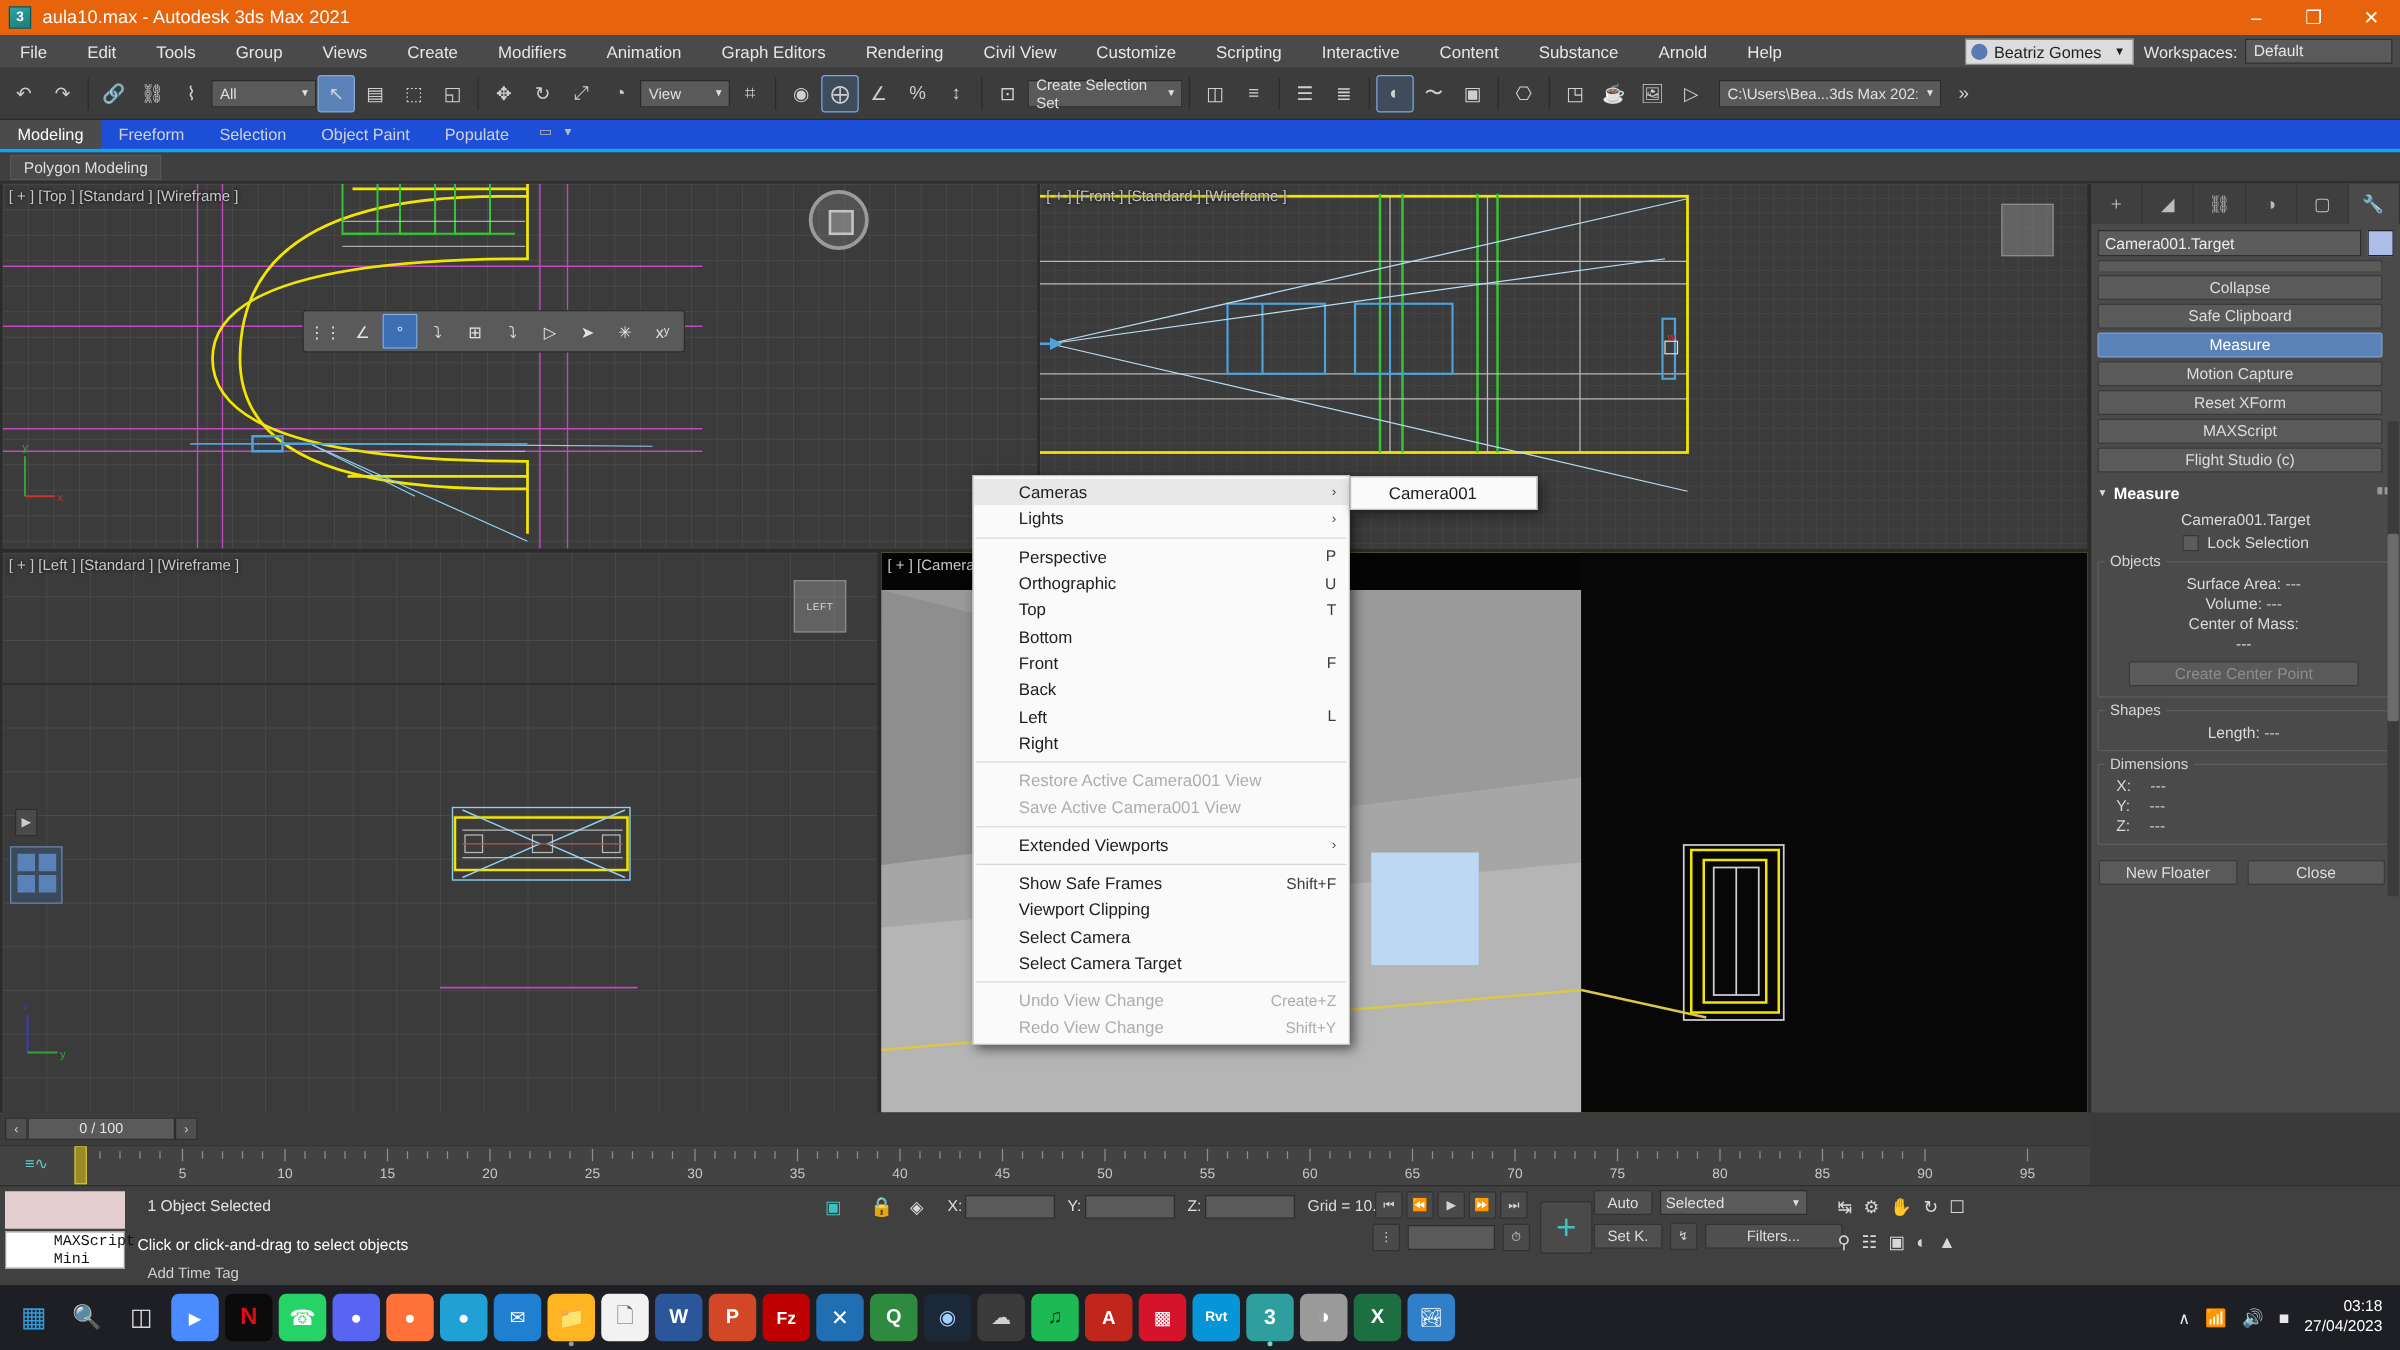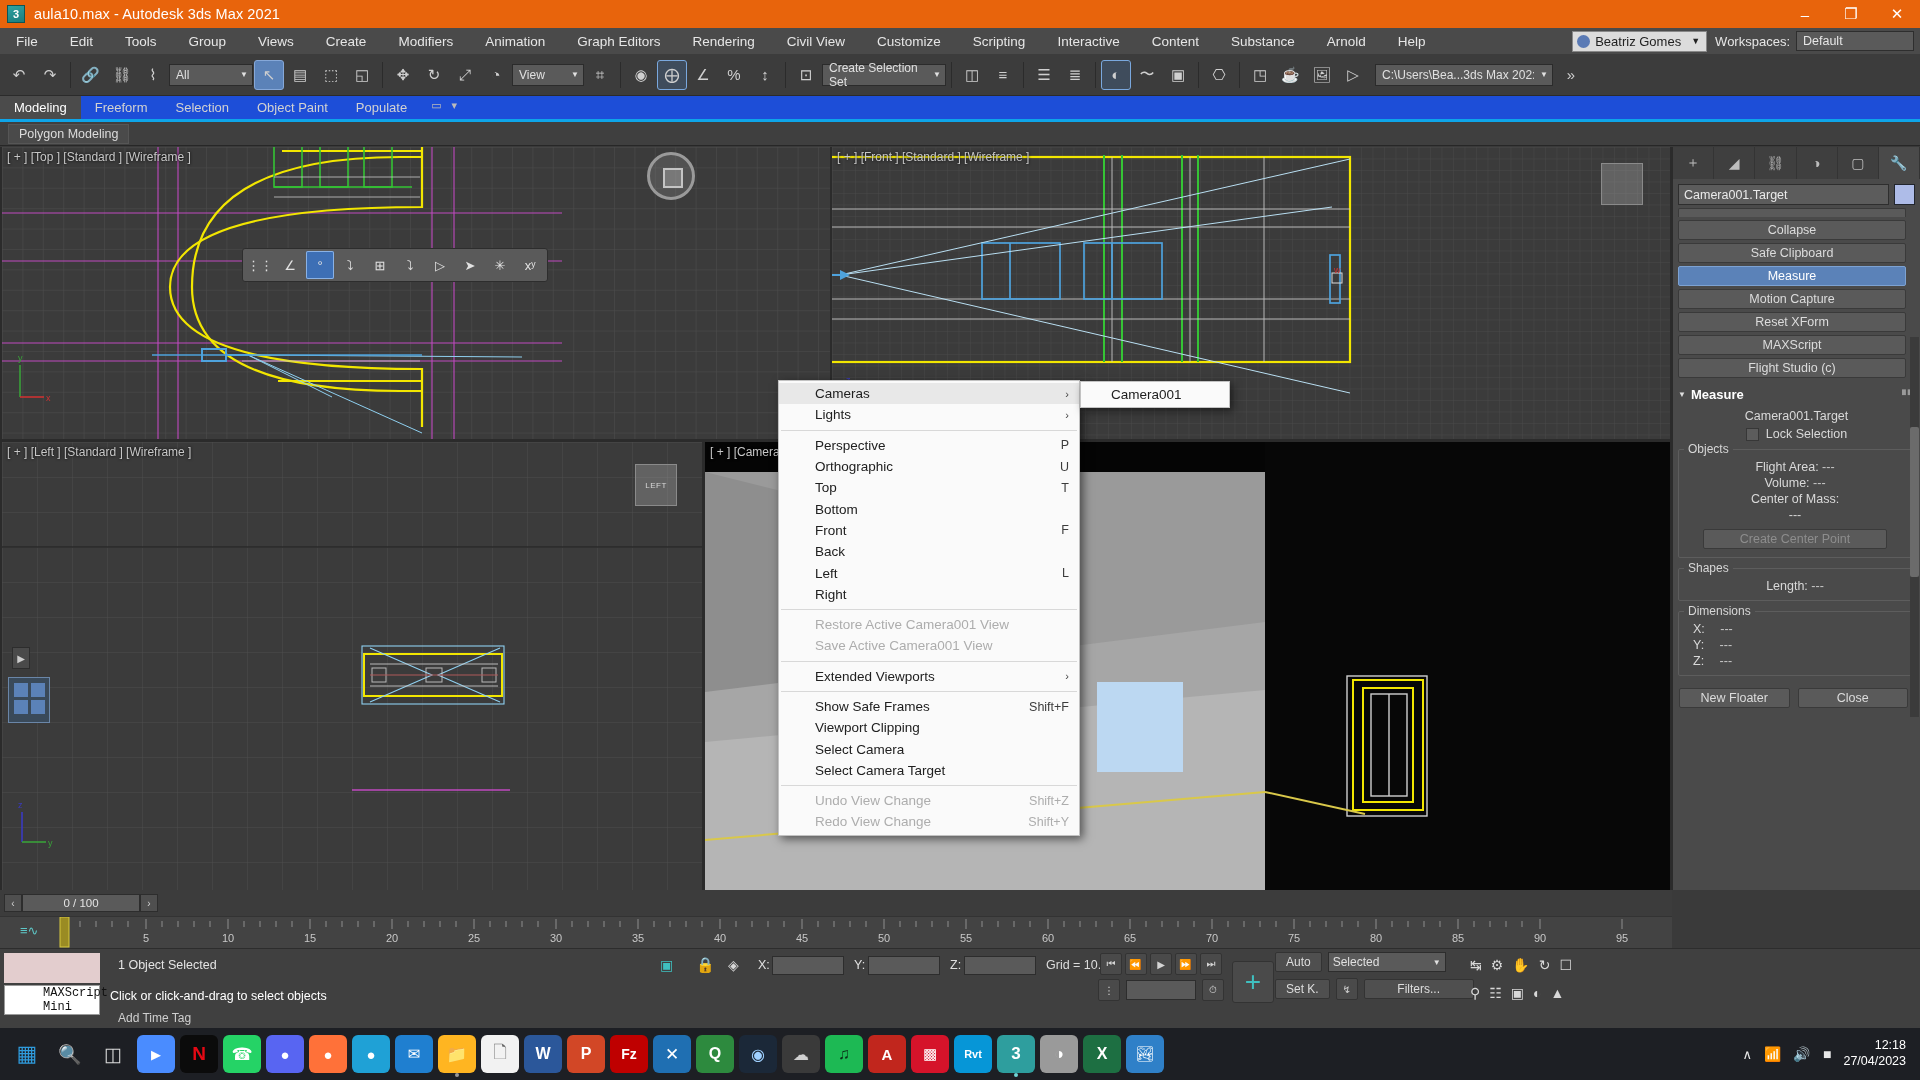--- a/index.html
+++ b/index.html
@@ -587,21 +587,21 @@
   </div>
   <div class="row">
     <span>Select Camera</span>
   </div>
   <div class="row">
     <span>Select Camera Target</span>
   </div>
   <div class="div"></div>
   <div class="row dis">
     <span>Undo View Change</span>
-    <span class="sc">Shift+Z</span>
+    <span class="sc">Create+Z</span>
   </div>
   <div class="row dis">
     <span>Redo View Change</span>
     <span class="sc">Shift+Y</span>
   </div>
 </div>
 
 <div id="submenu">
   <div class="row">Camera001</div>
 </div>
@@ -640,21 +640,21 @@
   <div class="kv" style="padding-top:4px">Camera001.Target</div>
 
   <div class="chk">
     <span class="bx"></span>
     <span>Lock Selection</span>
   </div>
 
   <div class="grp">
     <span class="lg">Objects</span>
     <div class="kv">
-      <span>Flight Area:</span>
+      <span>Surface Area:</span>
       <span class="v">---</span>
     </div>
     <div class="kv">
       <span>Volume:</span>
       <span class="v">---</span>
     </div>
     <div class="kv">Center of Mass:</div>
     <div class="kv">---</div>
     <div class="cpbtn dis" style="margin:6px 18px 2px 18px">Create Center Point</div>
   </div>
@@ -919,17 +919,17 @@
     <div class="ticon" style="background:#1d6f42;font-weight:bold;font-size:16px">X</div>
     <div class="ticon" style="background:#2f80c8;font-size:15px">🏞</div>
   </div>
 
   <div id="traywrap">
     <span style="font-size:13px">∧</span>
     <span style="font-size:14px">📶</span>
     <span style="font-size:14px">🔊</span>
     <span style="font-size:14px">■</span>
     <div id="clock">
-      <div>12:18</div>
+      <div>03:18</div>
       <div>27/04/2023</div>
     </div>
   </div>
 </div>
 
 </body></html>

